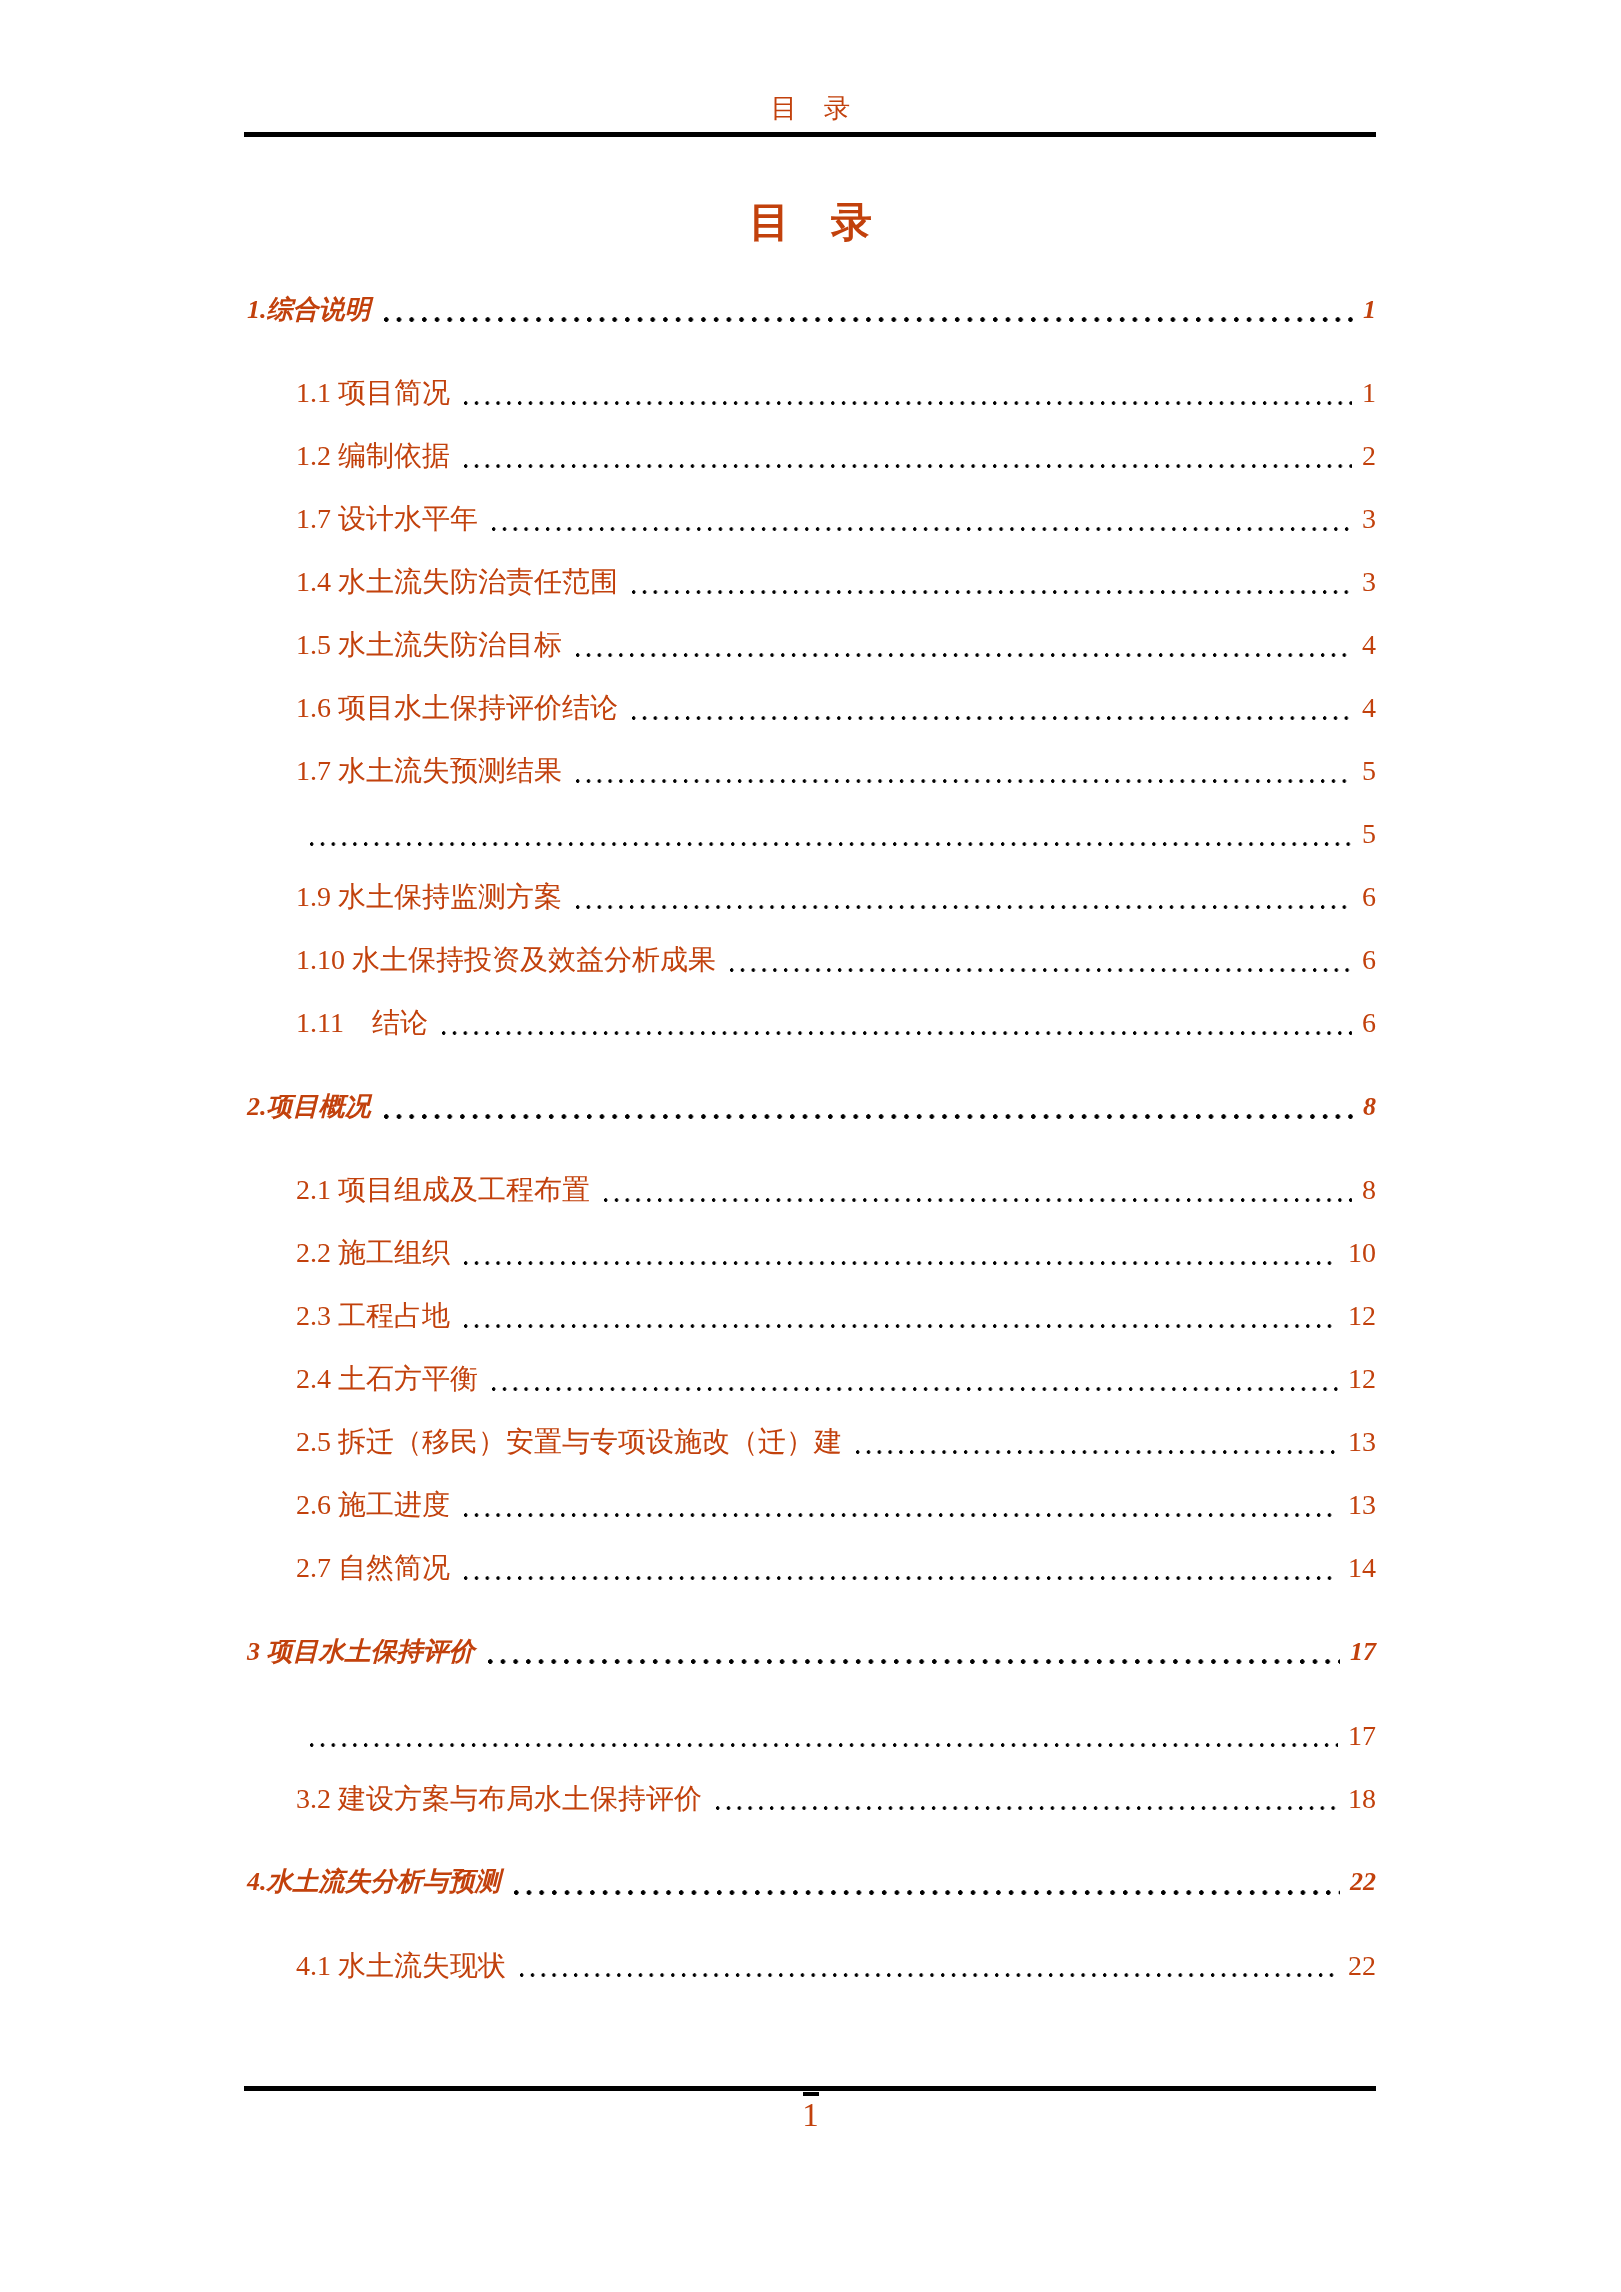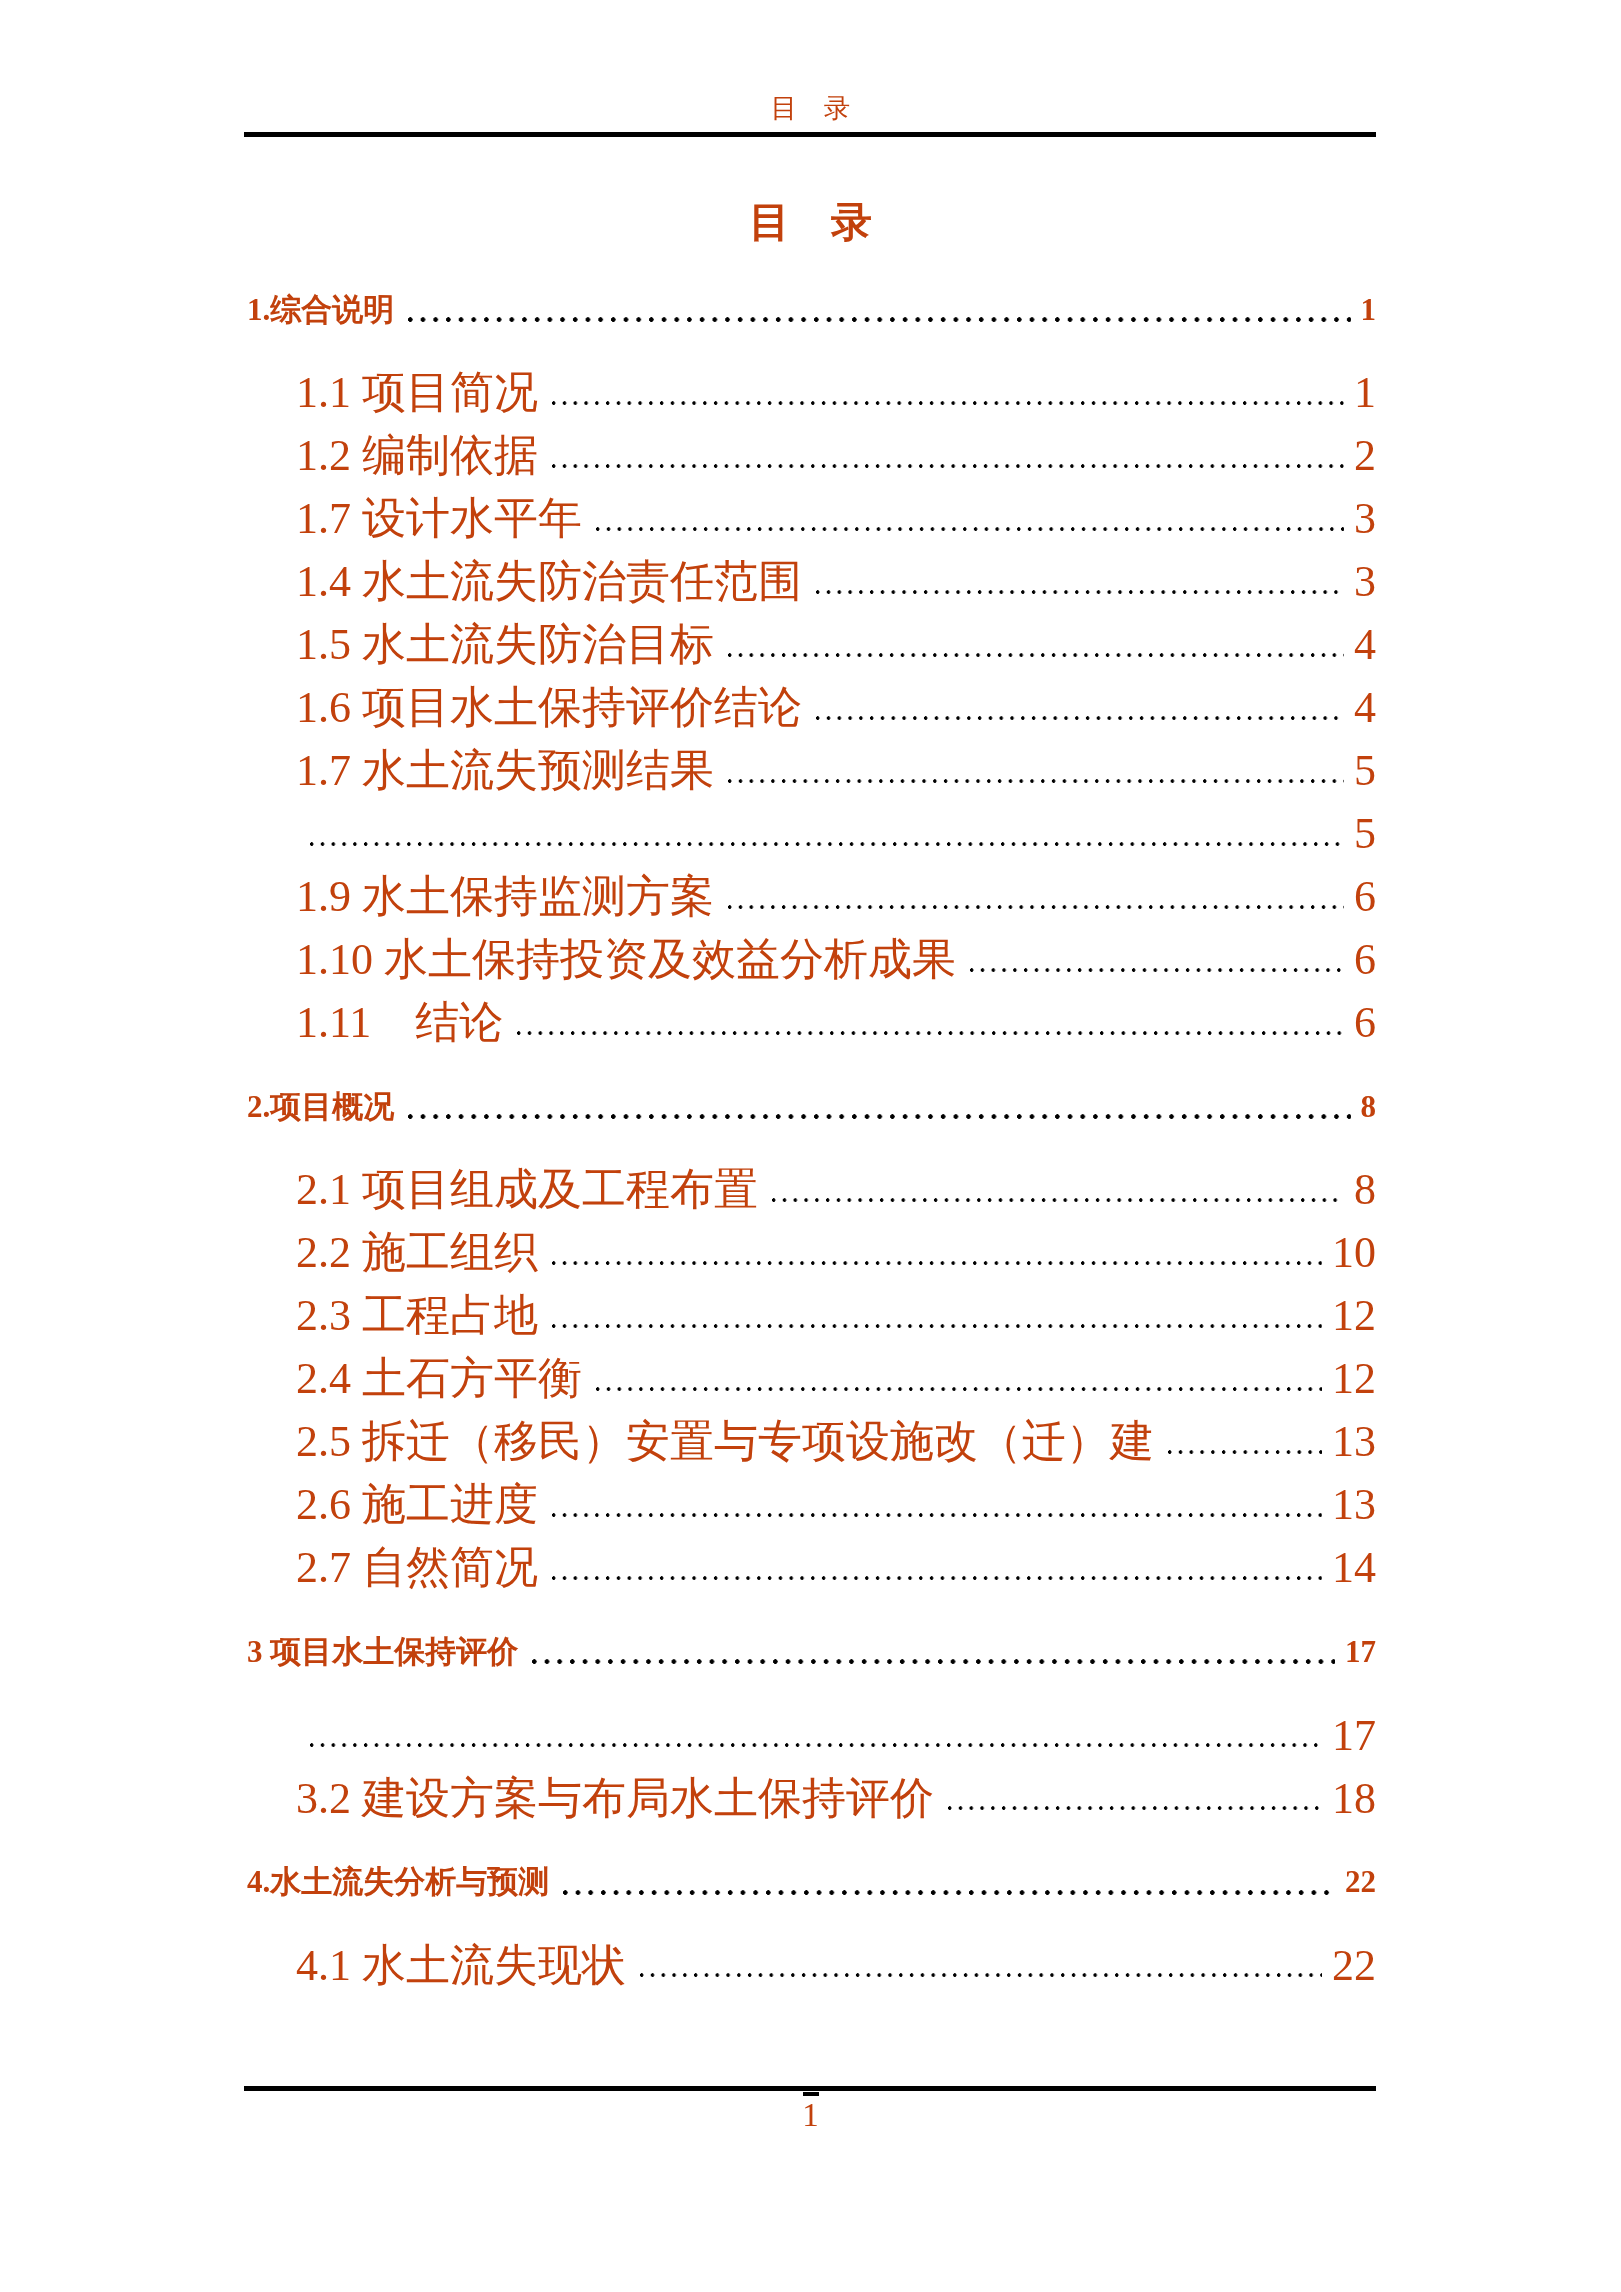--- a/index.html
+++ b/index.html
@@ -50,27 +50,28 @@
     position: absolute;
     top: 257px;
     left: 247px;
     width: 1129px;
     display: flow-root;
   }
   .toc-entry {
     display: flex;
     align-items: center;
     height: 63px;
-    font-size: 44px;
+    font-size: 28px;
     line-height: 63px;
   }
   .toc-entry.l1 {
     font-weight: bold;
-    font-size: 31px;
+    font-size: 26px;
     margin: 20.6px 0;
+    font-style: italic;
   }
   .toc-entry.l2 { padding-left: 49px; }
   .toc-label { white-space: pre; }
   .dot-leader {
     flex: 1;
     align-self: stretch;
     position: relative;
     margin-left: 13.7px;
     margin-right: 9.8px;
     min-width: 19.6px;

